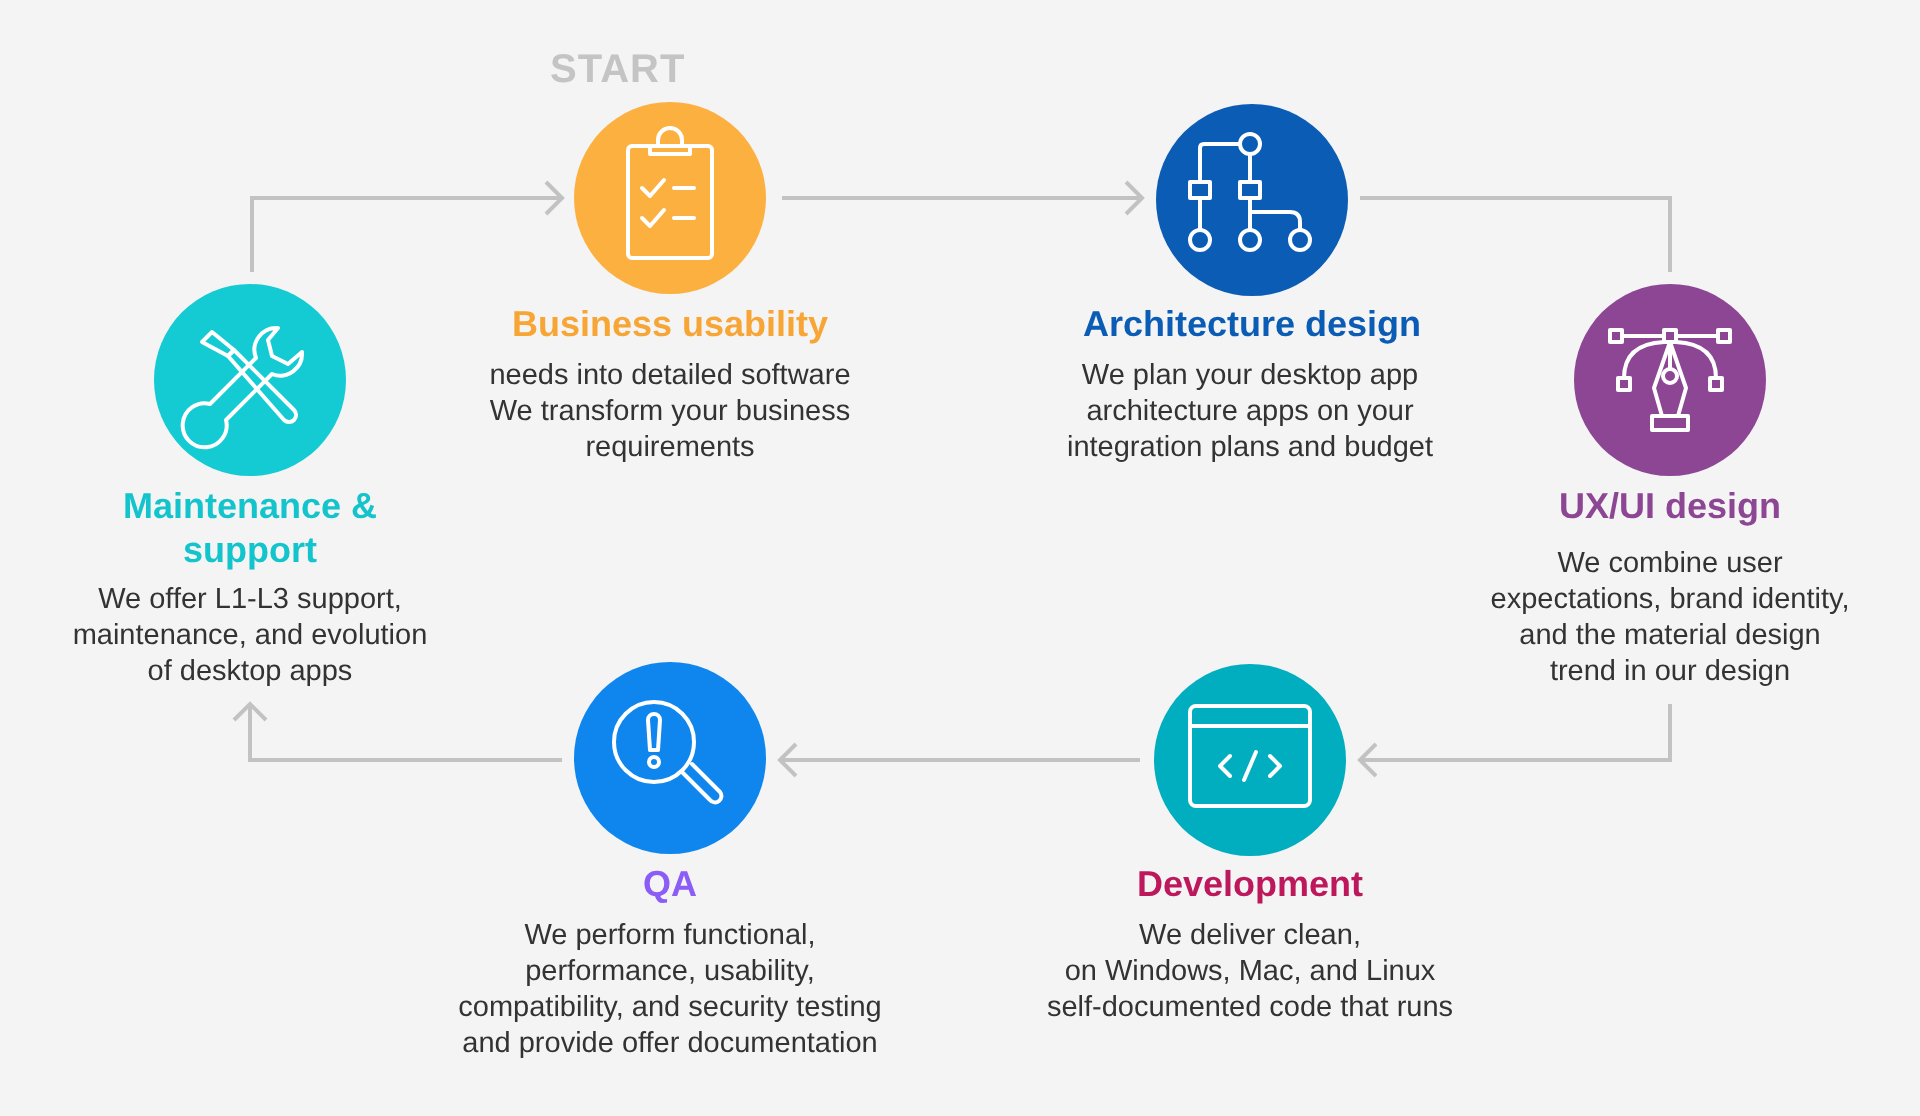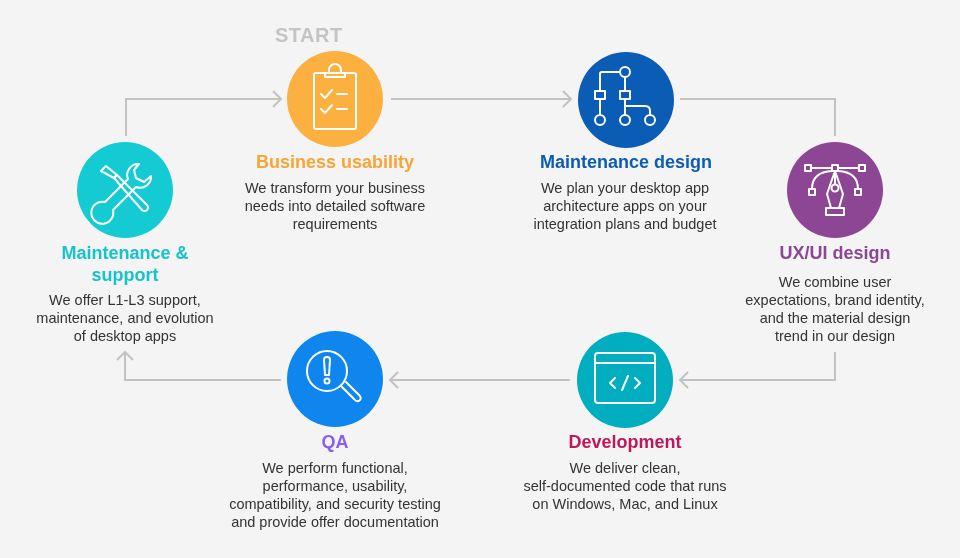--- a/index.html
+++ b/index.html
@@ -92,42 +92,42 @@
     <polyline points="34,43 38,47 45,39"></polyline>
     <line x1="50" y1="43" x2="60" y2="43"></line>
     <polyline points="34,58 38,62 45,54"></polyline>
     <line x1="50" y1="58" x2="60" y2="58"></line>
   </svg>
 </div>
 <div class="title" id="t-business">
   <span>Business usability</span>
 </div>
 <div class="desc" id="d-business">
+  <span>needs into detailed software</span>
   <span>We transform your business</span>
-  <span>needs into detailed software</span>
   <span>requirements</span>
 </div>
 
 <div class="circle" id="c-arch">
   <svg viewBox="0 0 96 96" fill="none" stroke="#fff" stroke-width="2" stroke-linejoin="round">
     <circle cx="47" cy="20" r="5"></circle>
     <path d="M42 20 H24 q-2 0 -2 2 V39"></path>
     <rect x="17" y="39" width="10" height="8"></rect>
     <line x1="22" y1="47" x2="22" y2="63"></line>
     <circle cx="22" cy="68" r="5"></circle>
     <line x1="47" y1="25" x2="47" y2="39"></line>
     <rect x="42" y="39" width="10" height="8"></rect>
     <line x1="47" y1="47" x2="47" y2="63"></line>
     <circle cx="47" cy="68" r="5"></circle>
     <path d="M47 54 H67 q5 0 5 5 V63"></path>
     <circle cx="72" cy="68" r="5"></circle>
   </svg>
 </div>
 <div class="title" id="t-arch">
-  <span>Maintenance design</span>
+  <span>Architecture design</span>
 </div>
 <div class="desc" id="d-arch">
   <span>We plan your desktop app</span>
   <span>architecture apps on your</span>
   <span>integration plans and budget</span>
 </div>
 
 <div class="circle" id="c-ux">
   <svg viewBox="0 0 96 96" fill="none" stroke="#fff" stroke-width="2" stroke-linejoin="round">
     <rect x="18" y="23" width="6" height="6"></rect>
@@ -162,22 +162,22 @@
     <polyline points="38,46 33,51 38,56"></polyline>
     <line x1="51" y1="44" x2="45" y2="58"></line>
     <polyline points="58,46 63,51 58,56"></polyline>
   </svg>
 </div>
 <div class="title" id="t-dev">
   <span>Development</span>
 </div>
 <div class="desc" id="d-dev">
   <span>We deliver clean,</span>
+  <span>on Windows, Mac, and Linux</span>
   <span>self-documented code that runs</span>
-  <span>on Windows, Mac, and Linux</span>
 </div>
 
 <div class="circle" id="c-qa">
   <svg viewBox="0 0 96 96" fill="none" stroke="#fff" stroke-width="2" stroke-linejoin="round" stroke-linecap="round">
     <circle cx="40" cy="40" r="20"></circle>
     <path d="M54 55 L68 69 a3 3 0 0 0 5 -4 L59 51"></path>
     <path d="M37 29 a3 3 0 0 1 6 0 L42 44 H38 Z"></path>
     <circle cx="40" cy="50" r="2.5"></circle>
   </svg>
 </div>

